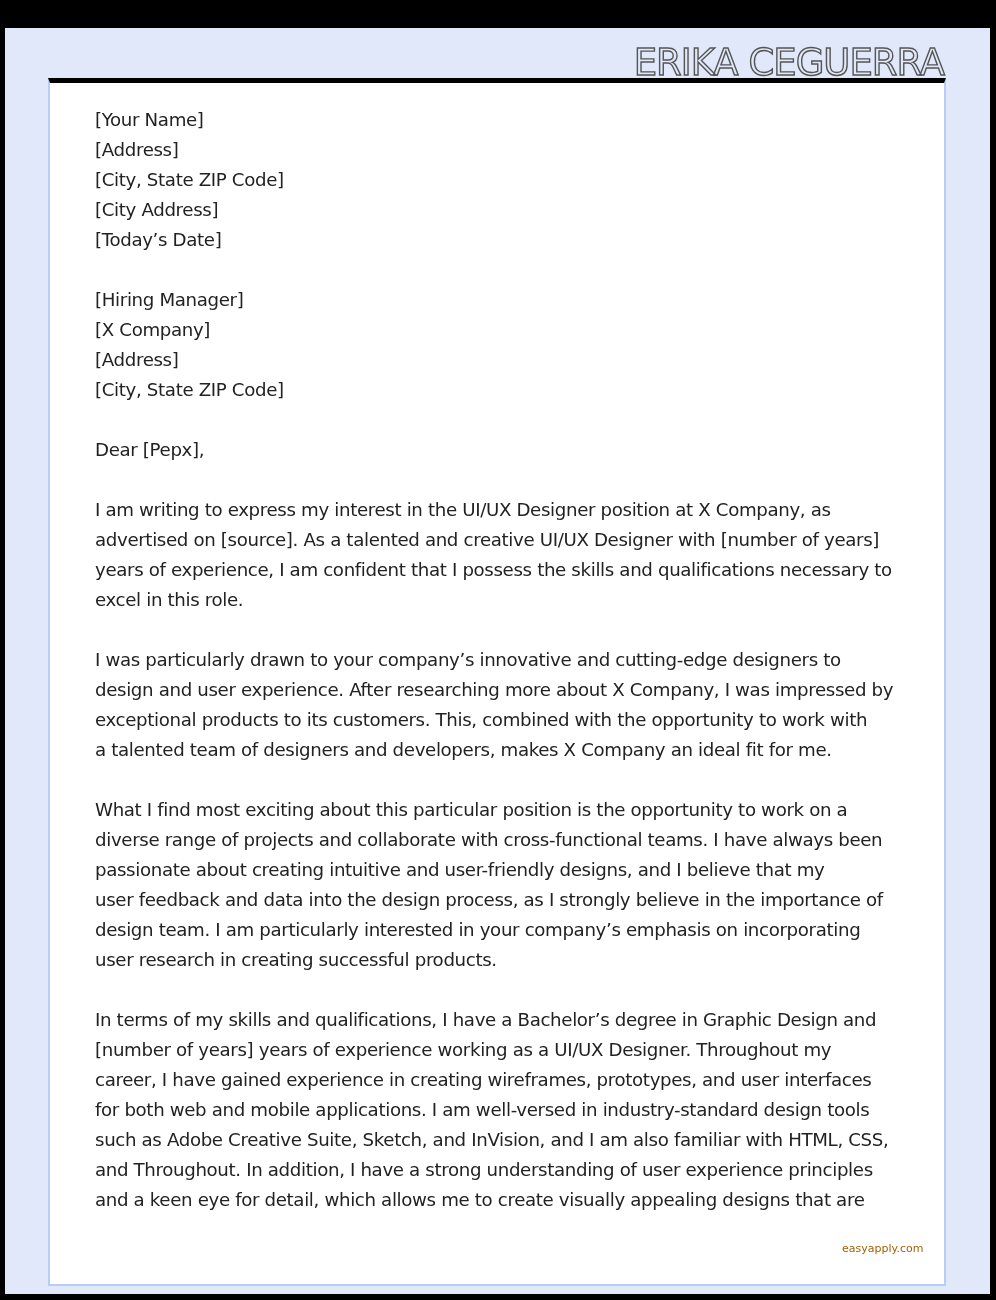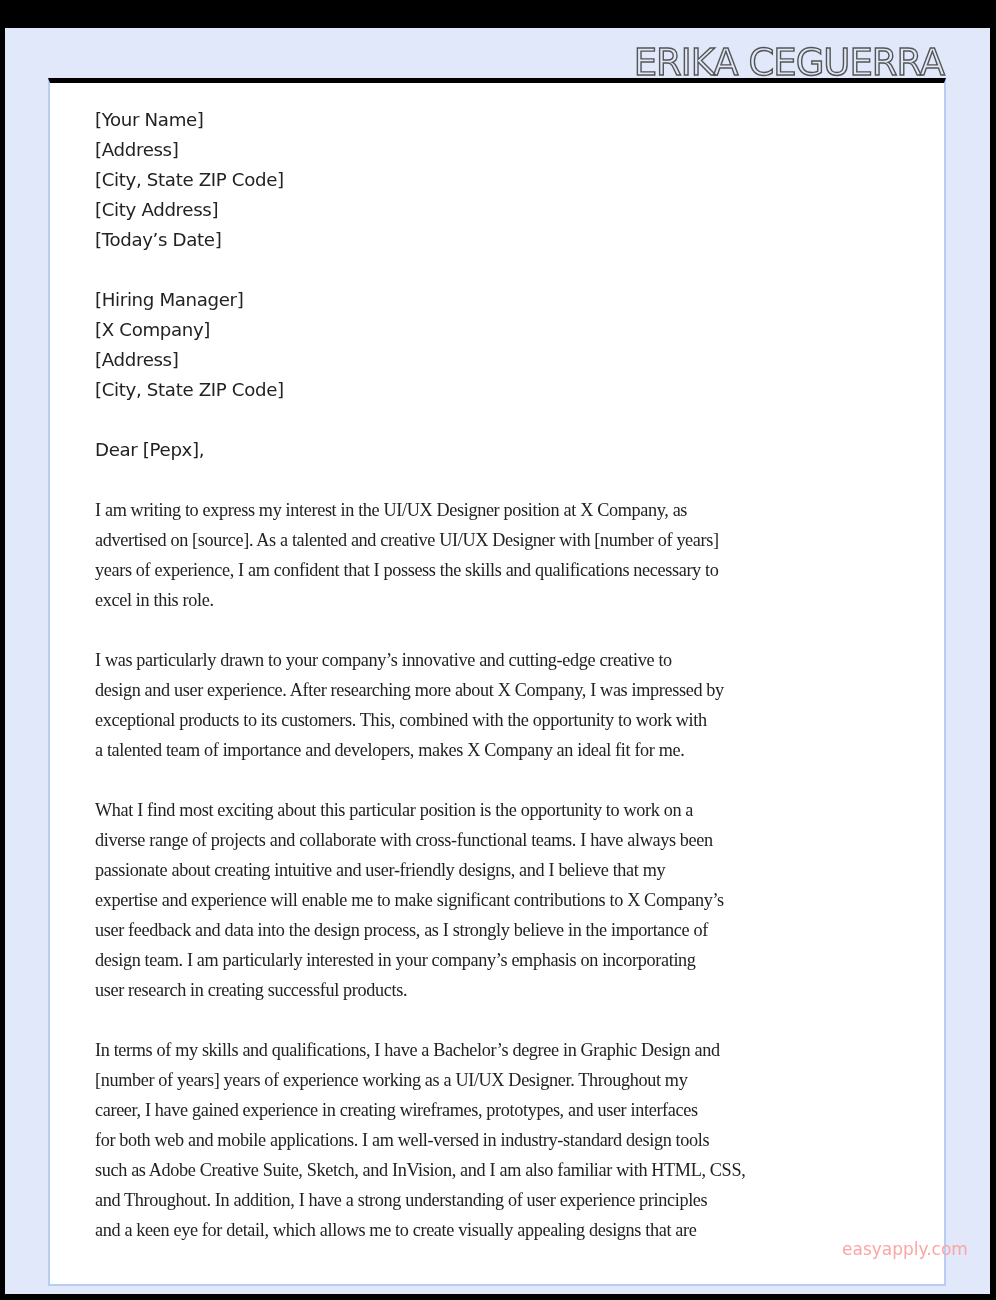--- a/index.html
+++ b/index.html
@@ -30,24 +30,24 @@
     box-sizing:border-box;
   }
   .content {
     position:absolute; left:95px; top:93px; width:800px;
     font-size:18.2px; line-height:30px; color:#222;
     letter-spacing:-0.35px;
     margin-top:12px;
   }
   .line { display:block; white-space:nowrap; }
   .gap { height:30px; }
-  .para { margin:0;font-family:Liberation Serif, serif; }
+  .para { margin:0; }
   .watermark {
     position:absolute; left:842px; top:1240px;
-    font-size:17px; color:#fca5a5; line-height:18px;
+    font-size:11px; color:#a16207; line-height:18px;
   }
 </style>
 </head>
 <body>
 
 <div class="frame">
   <div class="title">ERIKA CEGUERRA</div>
   <div class="page"></div>
 </div>
 
@@ -72,32 +72,31 @@
 
   <div class="para">
     <span class="line">I am writing to express my interest in the UI/UX Designer position at X Company, as</span>
     <span class="line">advertised on [source]. As a talented and creative UI/UX Designer with [number of years]</span>
     <span class="line">years of experience, I am confident that I possess the skills and qualifications necessary to</span>
     <span class="line">excel in this role.</span>
   </div>
   <div class="gap"></div>
 
   <div class="para">
-    <span class="line">I was particularly drawn to your company’s innovative and cutting-edge creative to</span>
+    <span class="line">I was particularly drawn to your company’s innovative and cutting-edge designers to</span>
     <span class="line">design and user experience. After researching more about X Company, I was impressed by</span>
     <span class="line">exceptional products to its customers. This, combined with the opportunity to work with</span>
-    <span class="line">a talented team of importance and developers, makes X Company an ideal fit for me.</span>
+    <span class="line">a talented team of designers and developers, makes X Company an ideal fit for me.</span>
   </div>
   <div class="gap"></div>
 
   <div class="para">
     <span class="line">What I find most exciting about this particular position is the opportunity to work on a</span>
     <span class="line">diverse range of projects and collaborate with cross-functional teams. I have always been</span>
     <span class="line">passionate about creating intuitive and user-friendly designs, and I believe that my</span>
-    <span class="line">expertise and experience will enable me to make significant contributions to X Company’s</span>
     <span class="line">user feedback and data into the design process, as I strongly believe in the importance of</span>
     <span class="line">design team. I am particularly interested in your company’s emphasis on incorporating</span>
     <span class="line">user research in creating successful products.</span>
   </div>
   <div class="gap"></div>
 
   <div class="para">
     <span class="line">In terms of my skills and qualifications, I have a Bachelor’s degree in Graphic Design and</span>
     <span class="line">[number of years] years of experience working as a UI/UX Designer. Throughout my</span>
     <span class="line">career, I have gained experience in creating wireframes, prototypes, and user interfaces</span>

